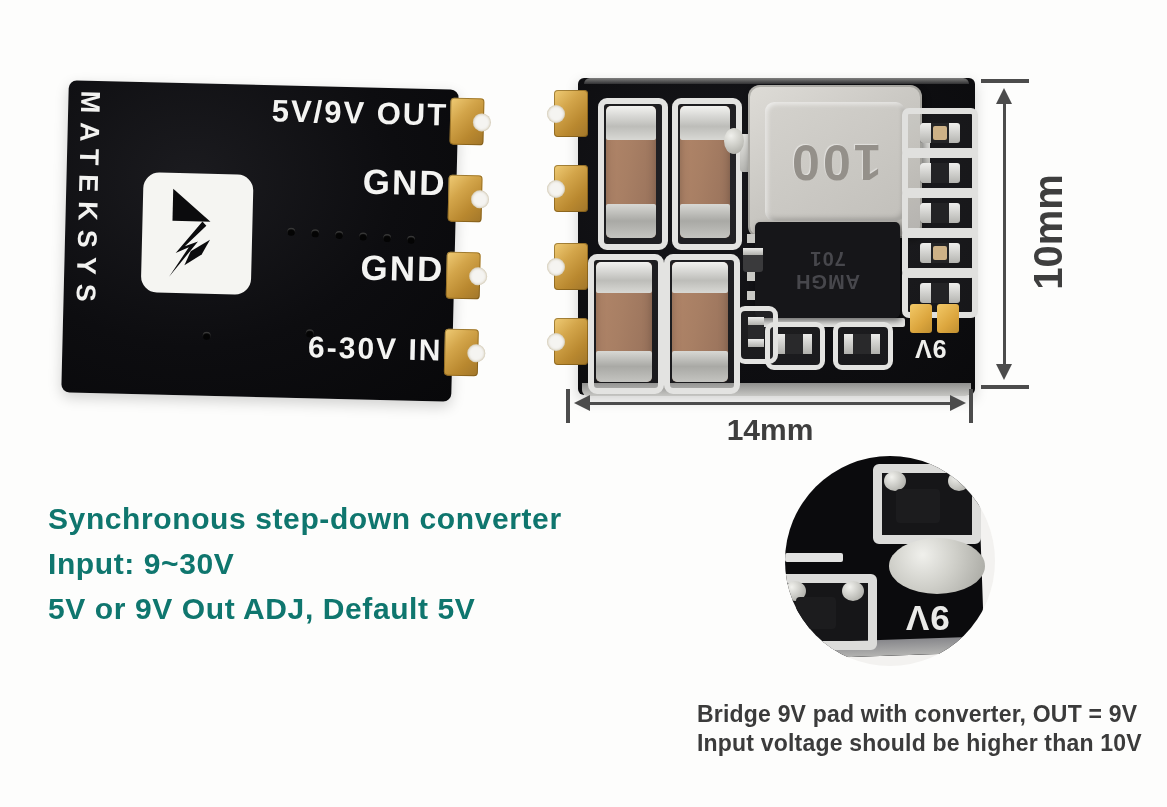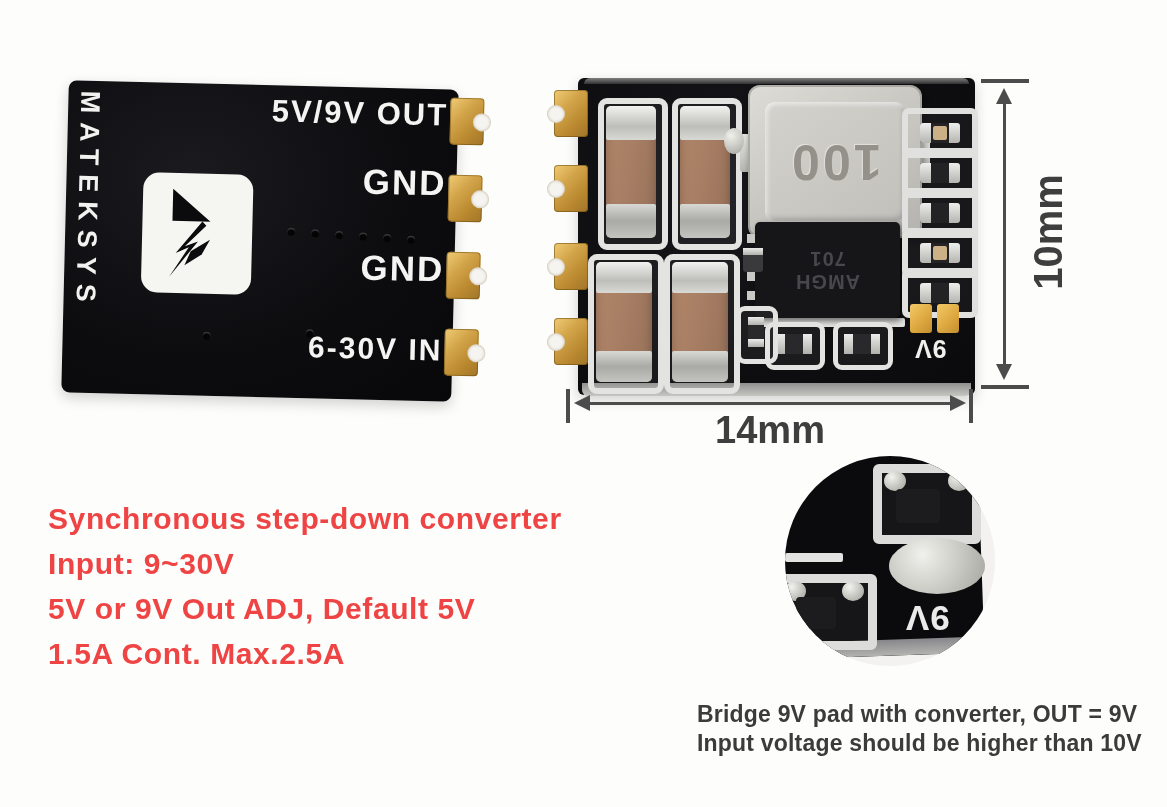--- a/index.html
+++ b/index.html
@@ -88,21 +88,21 @@
   .blob{position:absolute;border-radius:50%;
     background:radial-gradient(circle at 35% 30%,#f0f0ec 0%,#cfcfc9 45%,#a3a39d 100%);}
 
   
   .dim{background:#4c4c4c;position:absolute;}
   .dim-label{position:absolute;color:#3e3e3e;font-weight:bold;
     display:flex;align-items:center;justify-content:center;}
   .arr{position:absolute;width:0;height:0;}
 
   
-  .specs{position:absolute;left:48px;top:496px;color:#ef4444;font-weight:bold;
+  .specs{position:absolute;left:48px;top:496px;color:#0f766e;font-weight:bold;
     font-size:30px;line-height:45px;letter-spacing:.6px;}
   .size-weight{position:absolute;left:48px;top:716px;color:#3d3d3d;font-weight:bold;
     font-size:31px;letter-spacing:.6px;}
   .notes{position:absolute;left:697px;top:700px;color:#3b3b3b;font-weight:bold;
     font-size:23px;line-height:29px;letter-spacing:.2px;}
 
   
   .inset{position:absolute;left:785px;top:456px;width:210px;height:210px;border-radius:50%;
     background:#f3f2f0;overflow:hidden;}
   .inset-board{position:absolute;left:-8px;top:-8px;width:204px;height:208px;background:#0b0b0d;
@@ -283,27 +283,26 @@
   <div class="dim" style="left:1003px;top:97px;width:3px;height:274px;"></div>
   <div class="arr" style="left:996px;top:88px;border-left:8px solid transparent;border-right:8px solid transparent;border-bottom:16px solid #4c4c4c;"></div>
   <div class="arr" style="left:996px;top:364px;border-left:8px solid transparent;border-right:8px solid transparent;border-top:16px solid #4c4c4c;"></div>
   <div class="dim-label" style="left:988px;top:209px;width:120px;height:46px;transform:rotate(-90deg);font-size:40px;">10mm</div>
 
   <div class="dim" style="left:566px;top:389px;width:4px;height:34px;"></div>
   <div class="dim" style="left:969px;top:389px;width:4px;height:34px;"></div>
   <div class="dim" style="left:584px;top:402px;width:372px;height:3px;"></div>
   <div class="arr" style="left:574px;top:395px;border-top:8px solid transparent;border-bottom:8px solid transparent;border-right:16px solid #4c4c4c;"></div>
   <div class="arr" style="left:950px;top:395px;border-top:8px solid transparent;border-bottom:8px solid transparent;border-left:16px solid #4c4c4c;"></div>
-  <div class="dim-label" style="left:690px;top:408px;width:160px;height:44px;font-size:38px;">14mm</div>
+  <div class="dim-label" style="left:690px;top:408px;width:160px;height:44px;font-size:30px;">14mm</div>
 
   <div class="specs">
     <div>Synchronous step-down converter</div>
     <div>Input: 9~30V</div>
     <div>5V or 9V Out ADJ, Default 5V</div>
-    <div>1.5A Cont. Max.2.5A</div>
   </div>
 
   <div class="inset">
     <div class="inset-board">
       <div class="inset-edge"></div>
     </div>
     <div class="ibox" style="left:88px;top:8px;width:90px;height:62px;">
       <div class="ibump" style="left:2px;top:-2px;"></div>
       <div class="ibump" style="right:2px;top:-2px;"></div>
       <div class="ibody" style="left:14px;top:16px;width:44px;height:34px;"></div>

